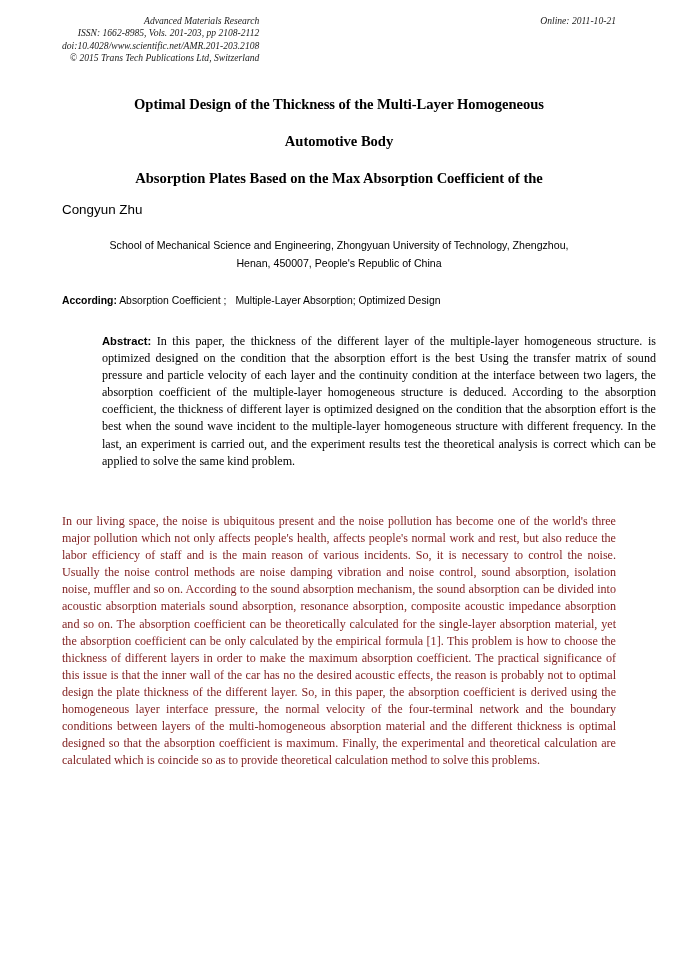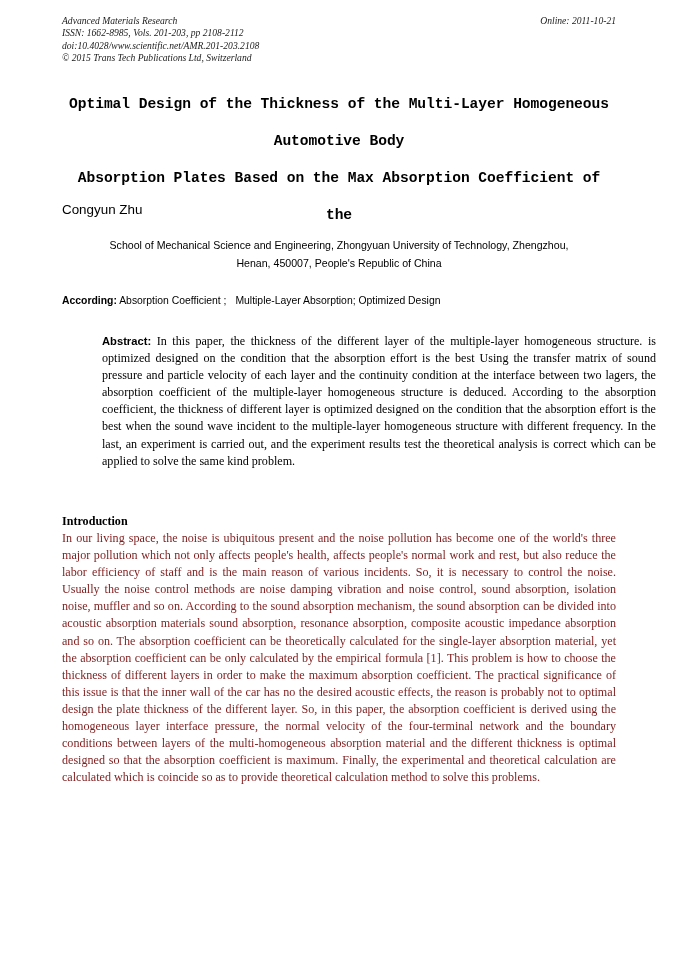--- a/index.html
+++ b/index.html
@@ -38,20 +38,21 @@
   .journal-header-left {
     position: absolute;
     left: 0;
     top: 0;
     font-family: "Liberation Serif", "DejaVu Serif", serif;
     font-style: italic;
     font-size: 9.6px;
     line-height: 12.3px;
     color: #1a1a1a;
     white-space: nowrap;
+    text-align: right;
   }
   .journal-header-left div { white-space: nowrap; }
   .journal-header-right {
     position: absolute;
     right: 0;
     top: 0;
     font-family: "Liberation Serif", "DejaVu Serif", serif;
     font-style: italic;
     font-size: 9.6px;
     line-height: 12.3px;
@@ -61,21 +62,21 @@
 
   
   .title-block {
     position: absolute;
     left: 62px;
     top: 86px;
     width: 554px;
     text-align: center;
   }
   .title-line {
-    font-family: Liberation Mono, monospace;
+    font-family: Liberation Serif, serif;
     font-weight: bold;
     font-size: 14.6px;
     line-height: 37px;
     letter-spacing: -0.05px;
     color: #000000;
   }
 
   
   .author {
     position: absolute;
@@ -194,17 +195,16 @@
     <span class="keywords-label">According:</span>
     <span>Absorption Coefficient ;</span><span class="keywords-gap"></span><span>Multiple-Layer Absorption; Optimized Design</span>
   </div>
 
   <div class="abstract">
     <span class="abstract-label">Abstract:</span>
     <span>In this paper, the thickness of the different layer of the multiple-layer homogeneous structure. is optimized designed on the condition that the absorption effort is the best Using the transfer matrix of sound pressure and particle velocity of each layer and the continuity condition at the interface between two lagers, the absorption coefficient of the multiple-layer homogeneous structure is deduced. According to the absorption coefficient, the thickness of different layer is optimized designed on the condition that the absorption effort is the best when the sound wave incident to the multiple-layer homogeneous structure with different frequency. In the last, an experiment is carried out, and the experiment results test the theoretical analysis is correct which can be applied to solve the same kind problem.</span>
   </div>
 
   <div class="section">
-    <div class="section-heading">Introduction</div>
     <div class="section-body">In our living space, the noise is ubiquitous present and the noise pollution has become one of the world's three major pollution which not only affects people's health, affects people's normal work and rest, but also reduce the labor efficiency of staff and is the main reason of various incidents. So, it is necessary to control the noise. Usually the noise control methods are noise damping vibration and noise control, sound absorption, isolation noise, muffler and so on. According to the sound absorption mechanism, the sound absorption can be divided into acoustic absorption materials sound absorption, resonance absorption, composite acoustic impedance absorption and so on. The absorption coefficient can be theoretically calculated for the single-layer absorption material, yet the absorption coefficient can be only calculated by the empirical formula [1]. This problem is how to choose the thickness of different layers in order to make the maximum absorption coefficient. The practical significance of this issue is that the inner wall of the car has no the desired acoustic effects, the reason is probably not to optimal design the plate thickness of the different layer. So, in this paper, the absorption coefficient is derived using the homogeneous layer interface pressure, the normal velocity of the four-terminal network and the boundary conditions between layers of the multi-homogeneous absorption material and the different thickness is optimal designed so that the absorption coefficient is maximum. Finally, the experimental and theoretical calculation are calculated which is coincide so as to provide theoretical calculation method to solve this problems.</div>
   </div>
 
 </div>
 
 </body></html>

